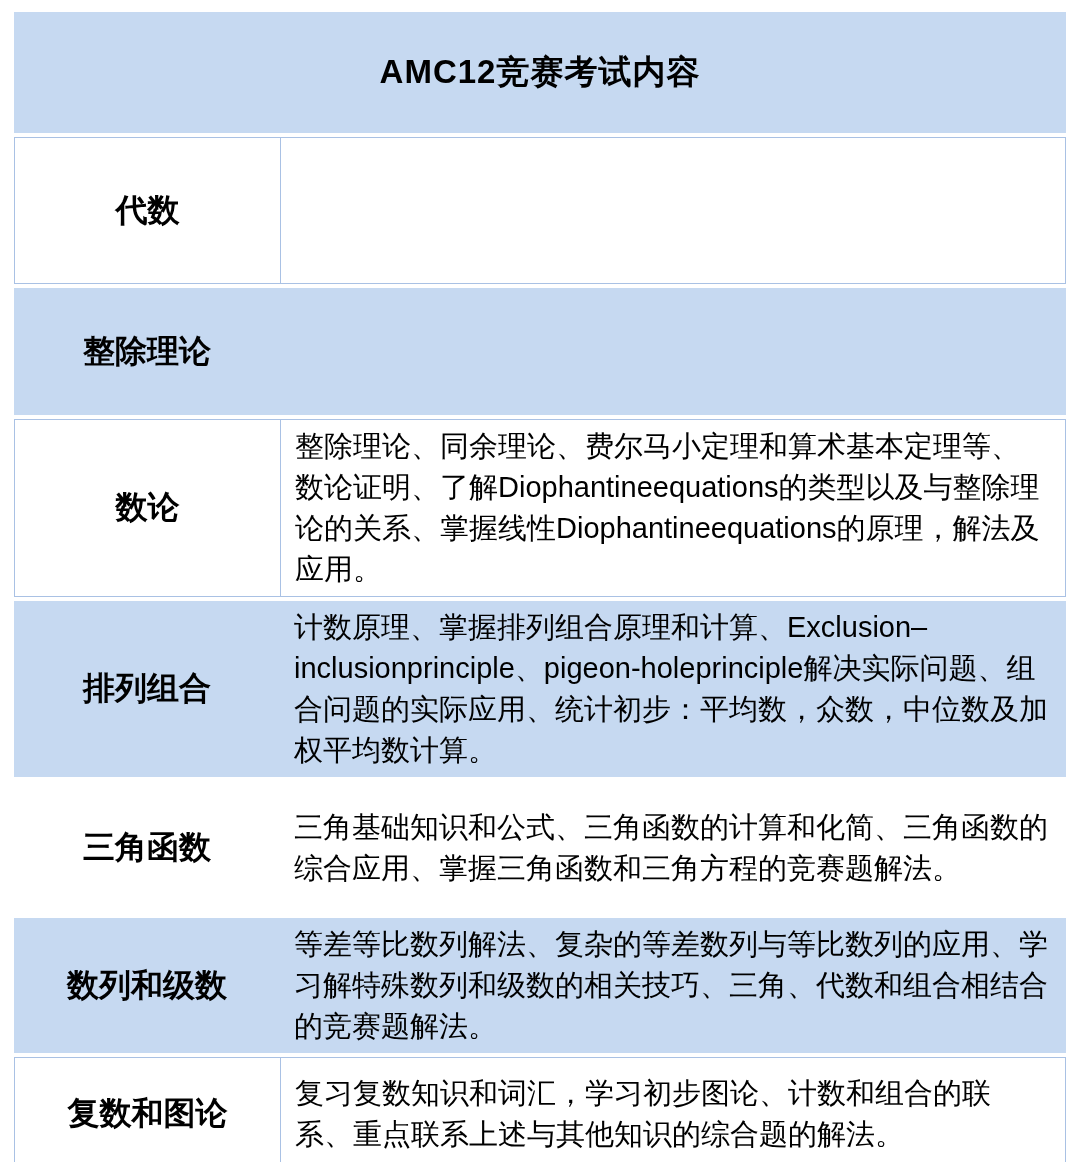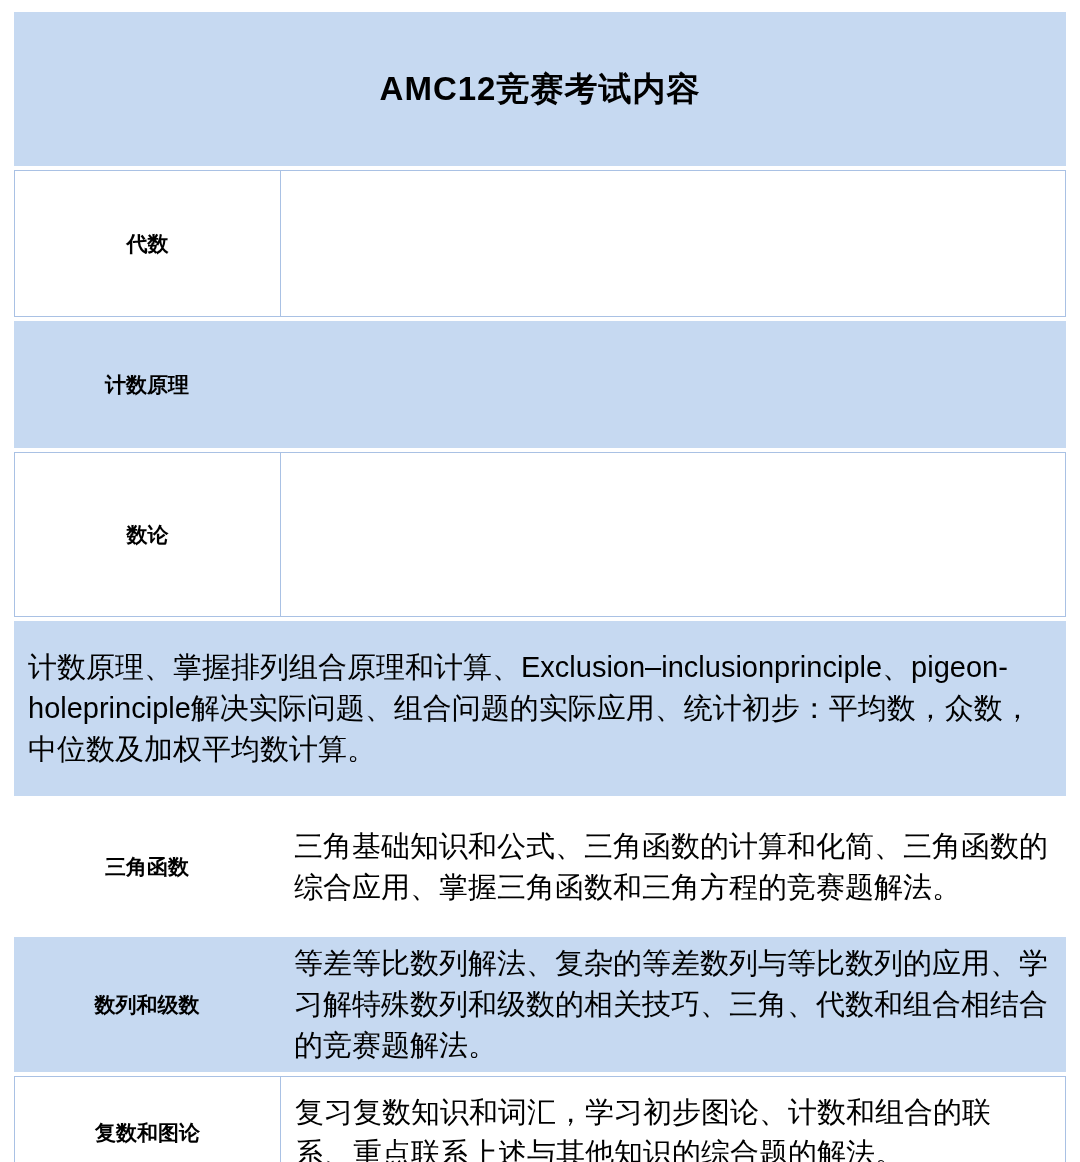--- a/index.html
+++ b/index.html
@@ -11,21 +11,21 @@
     overflow: hidden;
     font-family: "Liberation Sans", "DejaVu Sans", sans-serif;
     color: #000000;
   }
   .page {
     box-sizing: border-box;
     padding: 12px 14px 0 14px;
   }
   .header {
     background: #c6d9f1;
-    height: 154px;
+    height: 121px;
     display: flex;
     align-items: center;
     justify-content: center;
   }
   .title {
     font-size: 33px;
     font-weight: bold;
     letter-spacing: 1px;
   }
   .row {
@@ -45,21 +45,21 @@
   }
   .row.plain {
     background: #ffffff;
   }
   .label-cell {
     width: 266px;
     flex: 0 0 266px;
     display: flex;
     align-items: center;
     justify-content: center;
-    font-size: 21px;
+    font-size: 32px;
     font-weight: bold;
     box-sizing: border-box;
   }
   .content-cell {
     flex: 1 1 auto;
     display: flex;
     flex-direction: column;
     justify-content: center;
     padding: 6px 18px 6px 14px;
     font-size: 29px;
@@ -81,26 +81,28 @@
 
 <div class="page">
   <div class="header">
     <div class="title">AMC12竞赛考试内容</div>
   </div>
   <div class="rows">
       <div class="row white">
         <div class="label-cell">代数</div>
       </div>
       <div class="row blue">
-        <div class="label-cell">计数原理</div>
+        <div class="label-cell">整除理论</div>
       </div>
       <div class="row white">
         <div class="label-cell">数论</div>
+        <div class="content-cell">整除理论、同余理论、费尔马小定理和算术基本定理等、数论证明、了解Diophantineequations的类型以及与整除理论的关系、掌握线性Diophantineequations的原理，解法及应用。</div>
       </div>
       <div class="row blue">
+        <div class="label-cell">排列组合</div>
         <div class="content-cell">计数原理、掌握排列组合原理和计算、Exclusion–inclusionprinciple、pigeon-holeprinciple解决实际问题、组合问题的实际应用、统计初步：平均数，众数，中位数及加权平均数计算。</div>
       </div>
       <div class="row plain">
         <div class="label-cell">三角函数</div>
         <div class="content-cell">三角基础知识和公式、三角函数的计算和化简、三角函数的综合应用、掌握三角函数和三角方程的竞赛题解法。</div>
       </div>
       <div class="row blue">
         <div class="label-cell">数列和级数</div>
         <div class="content-cell">等差等比数列解法、复杂的等差数列与等比数列的应用、学习解特殊数列和级数的相关技巧、三角、代数和组合相结合的竞赛题解法。</div>
       </div>

